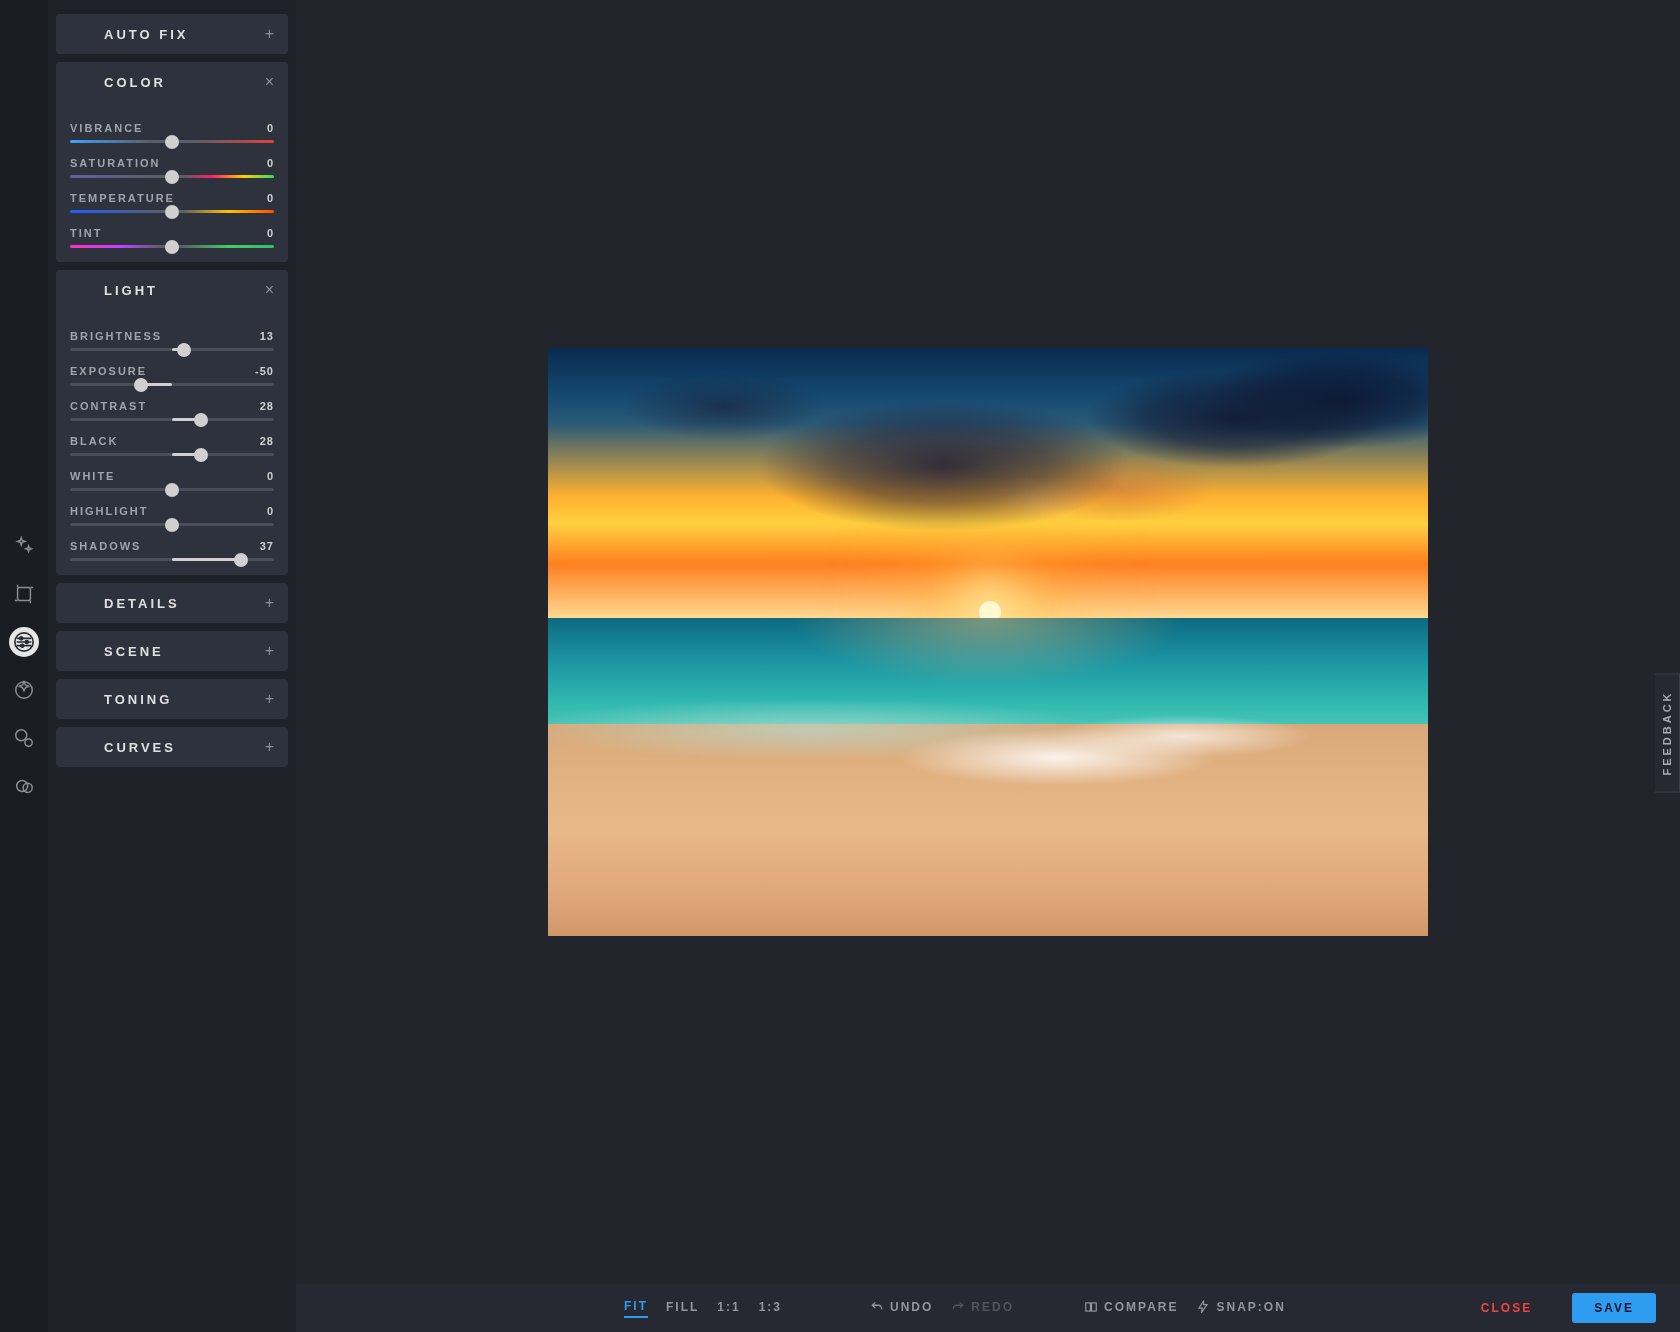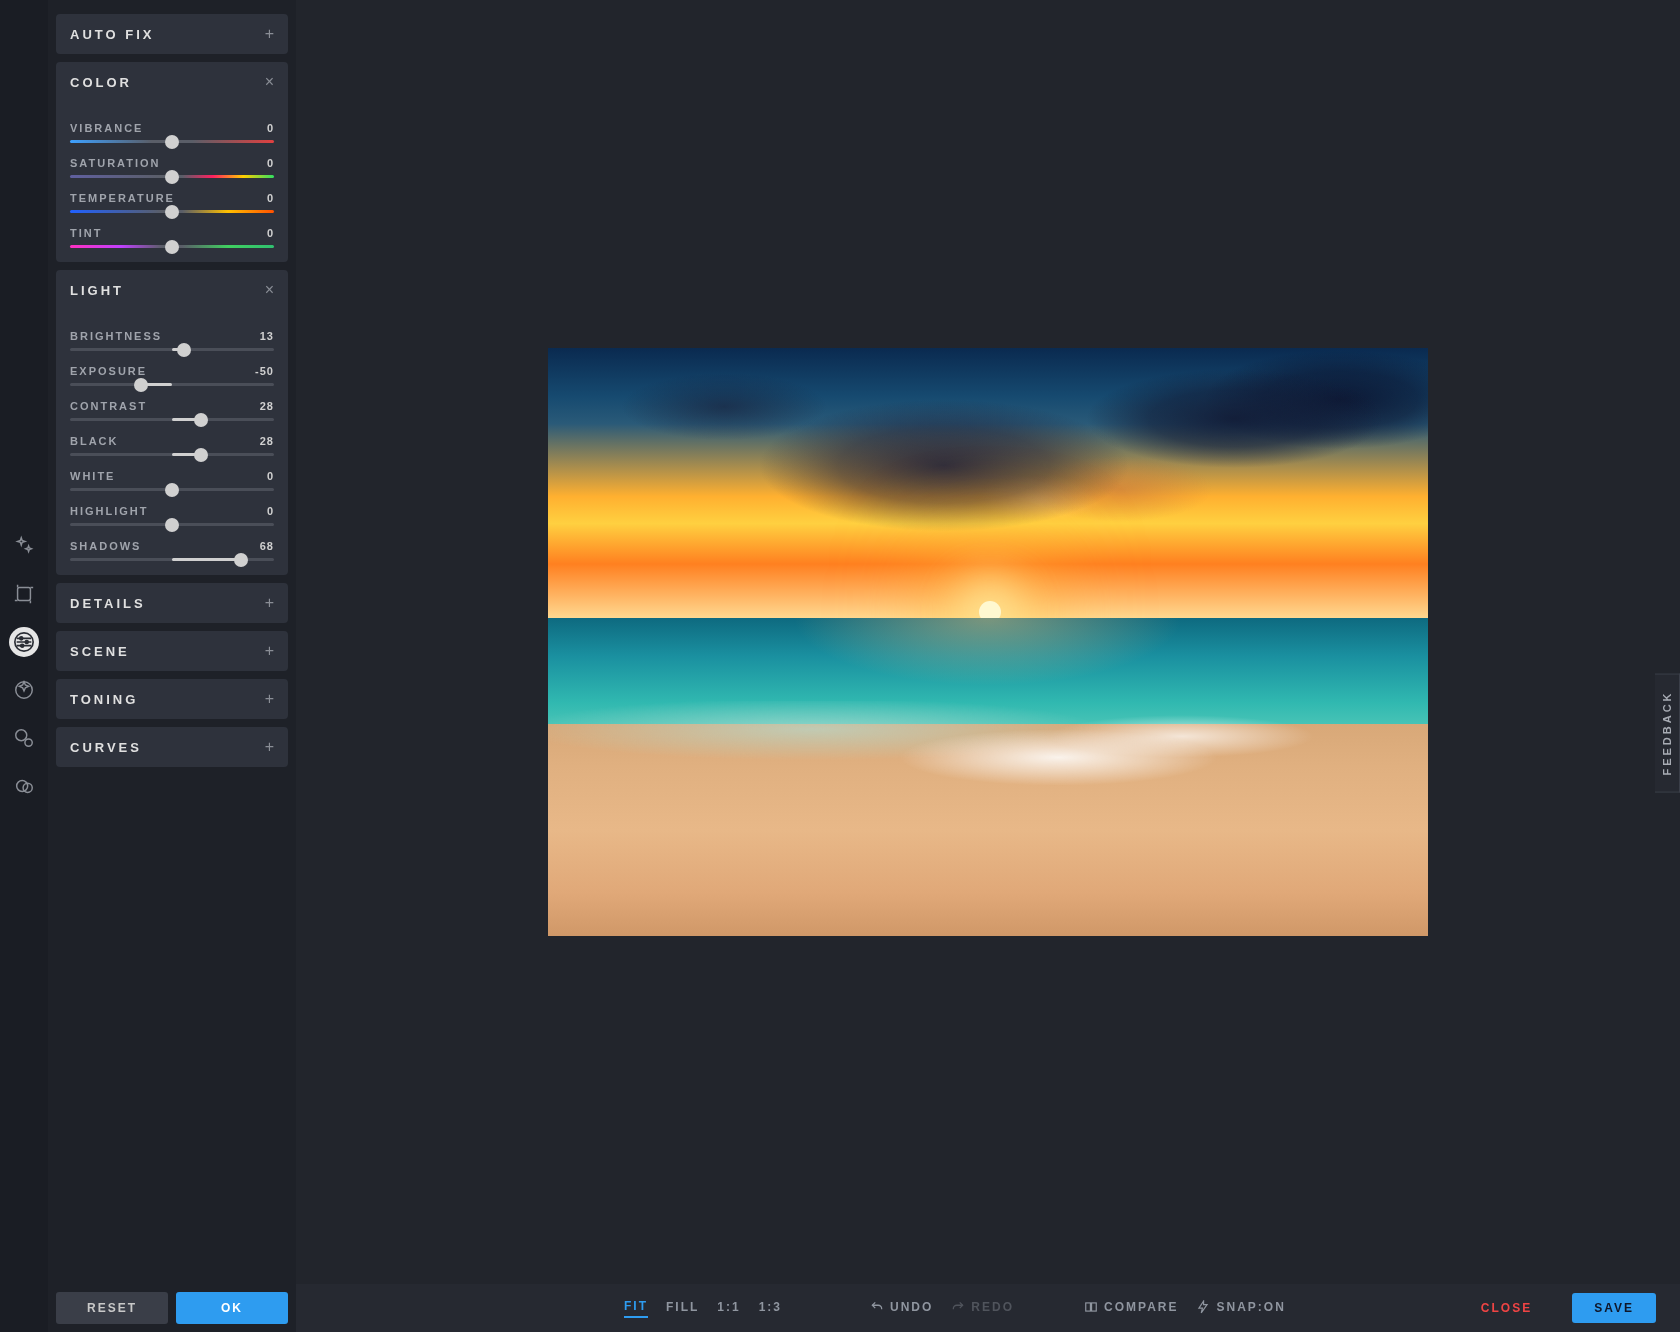--- a/index.html
+++ b/index.html
@@ -54,20 +54,21 @@
   justify-content: space-between;
   align-items: center;
   cursor: pointer;
 }
 .panel-title {
   font-size: 13px;
   font-weight: 700;
   letter-spacing: 3px;
   text-transform: uppercase;
   color: #e0e0e0;
+  margin-left: 34px;
 }
 .panel-toggle {
   font-size: 16px;
   color: #8a8e96;
   cursor: pointer;
   line-height: 1;
 }
 .panel-body { margin-top: 32px; }
 .slider-row { margin-bottom: 14px; }
 .slider-row:last-child { margin-bottom: 2px; }
@@ -417,21 +418,21 @@
         <span class="slider-value">0</span>
       </div>
       <div class="slider-track">
         <div class="slider-fill" style="left:50%;width:0%"></div>
         <div class="slider-thumb" style="left:50%"></div>
       </div>
           </div>
           <div class="slider-row">
       <div class="slider-labels">
         <span class="slider-name">SHADOWS</span>
-        <span class="slider-value">68</span>
+        <span class="slider-value">37</span>
       </div>
       <div class="slider-track">
         <div class="slider-fill" style="left:50%;width:34%"></div>
         <div class="slider-thumb" style="left:84%"></div>
       </div>
           </div>
         </div>
     </div>
 
     <div class="panel">
@@ -452,24 +453,20 @@
         <span class="panel-toggle">+</span>
       </div>
     </div>
     <div class="panel">
       <div class="panel-header">
         <span class="panel-title">CURVES</span>
         <span class="panel-toggle">+</span>
       </div>
     </div>
 
-    <div class="sidebar-footer">
-      <button class="btn btn-reset">RESET</button>
-      <button class="btn btn-ok">OK</button>
-    </div>
   </div>
 
   <div class="main">
     <div class="canvas-area">
       <div class="image-placeholder">
         <div class="sky"></div>
         <div class="clouds"></div>
         <div class="sun"></div>
         <div class="horizon"></div>
         <div class="sea"></div>

